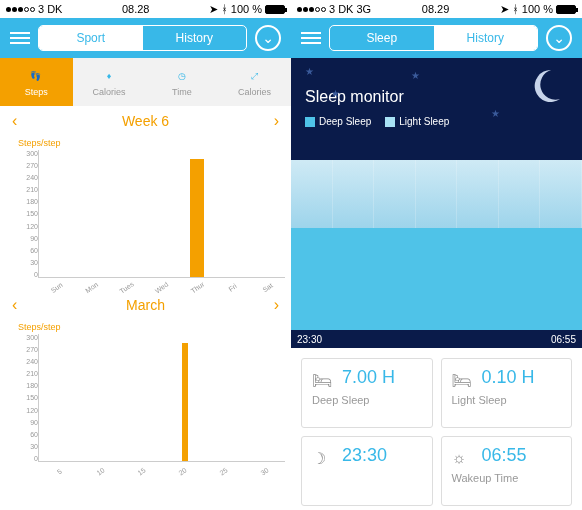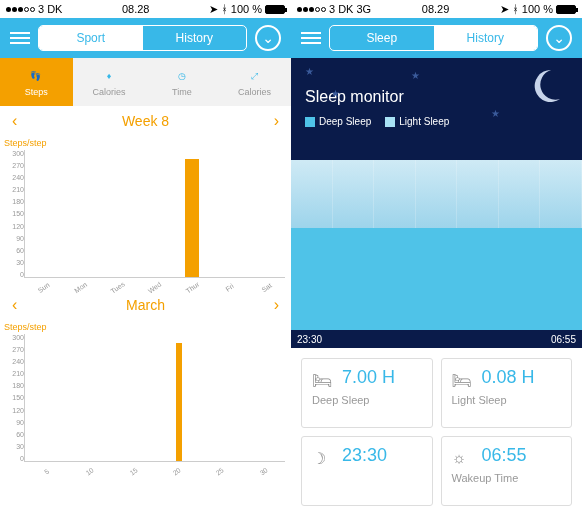--- a/index.html
+++ b/index.html
@@ -19,21 +19,21 @@
 .seg{flex:1;display:flex;border:1px solid #fff;border-radius:5px;overflow:hidden;height:26px}
 .seg-btn{flex:1;display:flex;align-items:center;justify-content:center;font-size:12px;color:#fff;cursor:pointer}
 .seg-btn.active{background:#fff;color:#38b8e8}
 .circ-chev{width:26px;height:26px;border:2px solid #fff;border-radius:50%;display:flex;align-items:center;justify-content:center;color:#fff;font-size:14px}
 .tabs{height:48px;background:#f2f2f2;display:flex}
 .tab{flex:1;display:flex;flex-direction:column;align-items:center;justify-content:center;gap:2px;font-size:9px;color:#999;cursor:pointer}
 .tab.active{background:#f4a000;color:#fff}
 .tab-icon{width:18px;height:18px;display:flex;align-items:center;justify-content:center}
 .period{height:30px;display:flex;align-items:center;justify-content:space-between;padding:0 12px;color:#f4a000;font-size:14px}
 .chev{font-size:16px;cursor:pointer}
-.chart-block{padding:2px 6px 0 4px}
+.chart-block{padding:2px 6px 0 18px}
 .ylabel{font-size:9px;color:#f4a000;margin-bottom:2px}
 .chart{height:140px;display:flex}
 .yaxis{width:20px;display:flex;flex-direction:column;justify-content:space-between;align-items:flex-end;font-size:7px;color:#999;padding-bottom:12px}
 .plot{flex:1;position:relative;border-left:1px solid #ccc;border-bottom:1px solid #ccc;margin-bottom:12px}
 .bars{position:absolute;inset:0;display:flex;align-items:flex-end}
 .barcol{flex:1;display:flex;justify-content:center;align-items:flex-end;height:100%}
 .bar{width:14px;background:#f4a000}
 .xlabels{position:absolute;bottom:-14px;left:0;right:0;display:flex}
 .xlabels span{flex:1;text-align:center;font-size:7px;color:#999;transform:rotate(-35deg);transform-origin:center}
 .sleep-hdr{background:#0a1b4a;color:#fff;padding:12px 14px 10px;position:relative;height:102px}
@@ -105,21 +105,21 @@
       <span>Time</span>
     </div>
     <div class="tab">
       <span class="tab-icon" style="color:#38b8e8">⤢</span>
       <span>Calories</span>
     </div>
   </div>
 
   <div class="period">
     <span class="chev">‹</span>
-    <span>Week 8</span>
+    <span>Week 6</span>
     <span class="chev">›</span>
   </div>
   <div class="chart-block">
     <div class="ylabel">Steps/step</div>
     <div class="chart">
       <div class="yaxis">
           <span>300</span>
           <span>270</span>
           <span>240</span>
           <span>210</span>
@@ -275,21 +275,21 @@
     <div class="card">
       <div class="card-top">
           <span class="card-icn">🛏</span>
           <span class="card-val">7.00 H</span>
         </div>
       <div class="card-lbl">Deep Sleep</div>
     </div>
     <div class="card">
       <div class="card-top">
           <span class="card-icn">🛏</span>
-          <span class="card-val">0.08 H</span>
+          <span class="card-val">0.10 H</span>
         </div>
       <div class="card-lbl">Light Sleep</div>
     </div>
     <div class="card">
       <div class="card-top">
           <span class="card-icn">☽</span>
           <span class="card-val">23:30</span>
         </div>
     </div>
     <div class="card">

